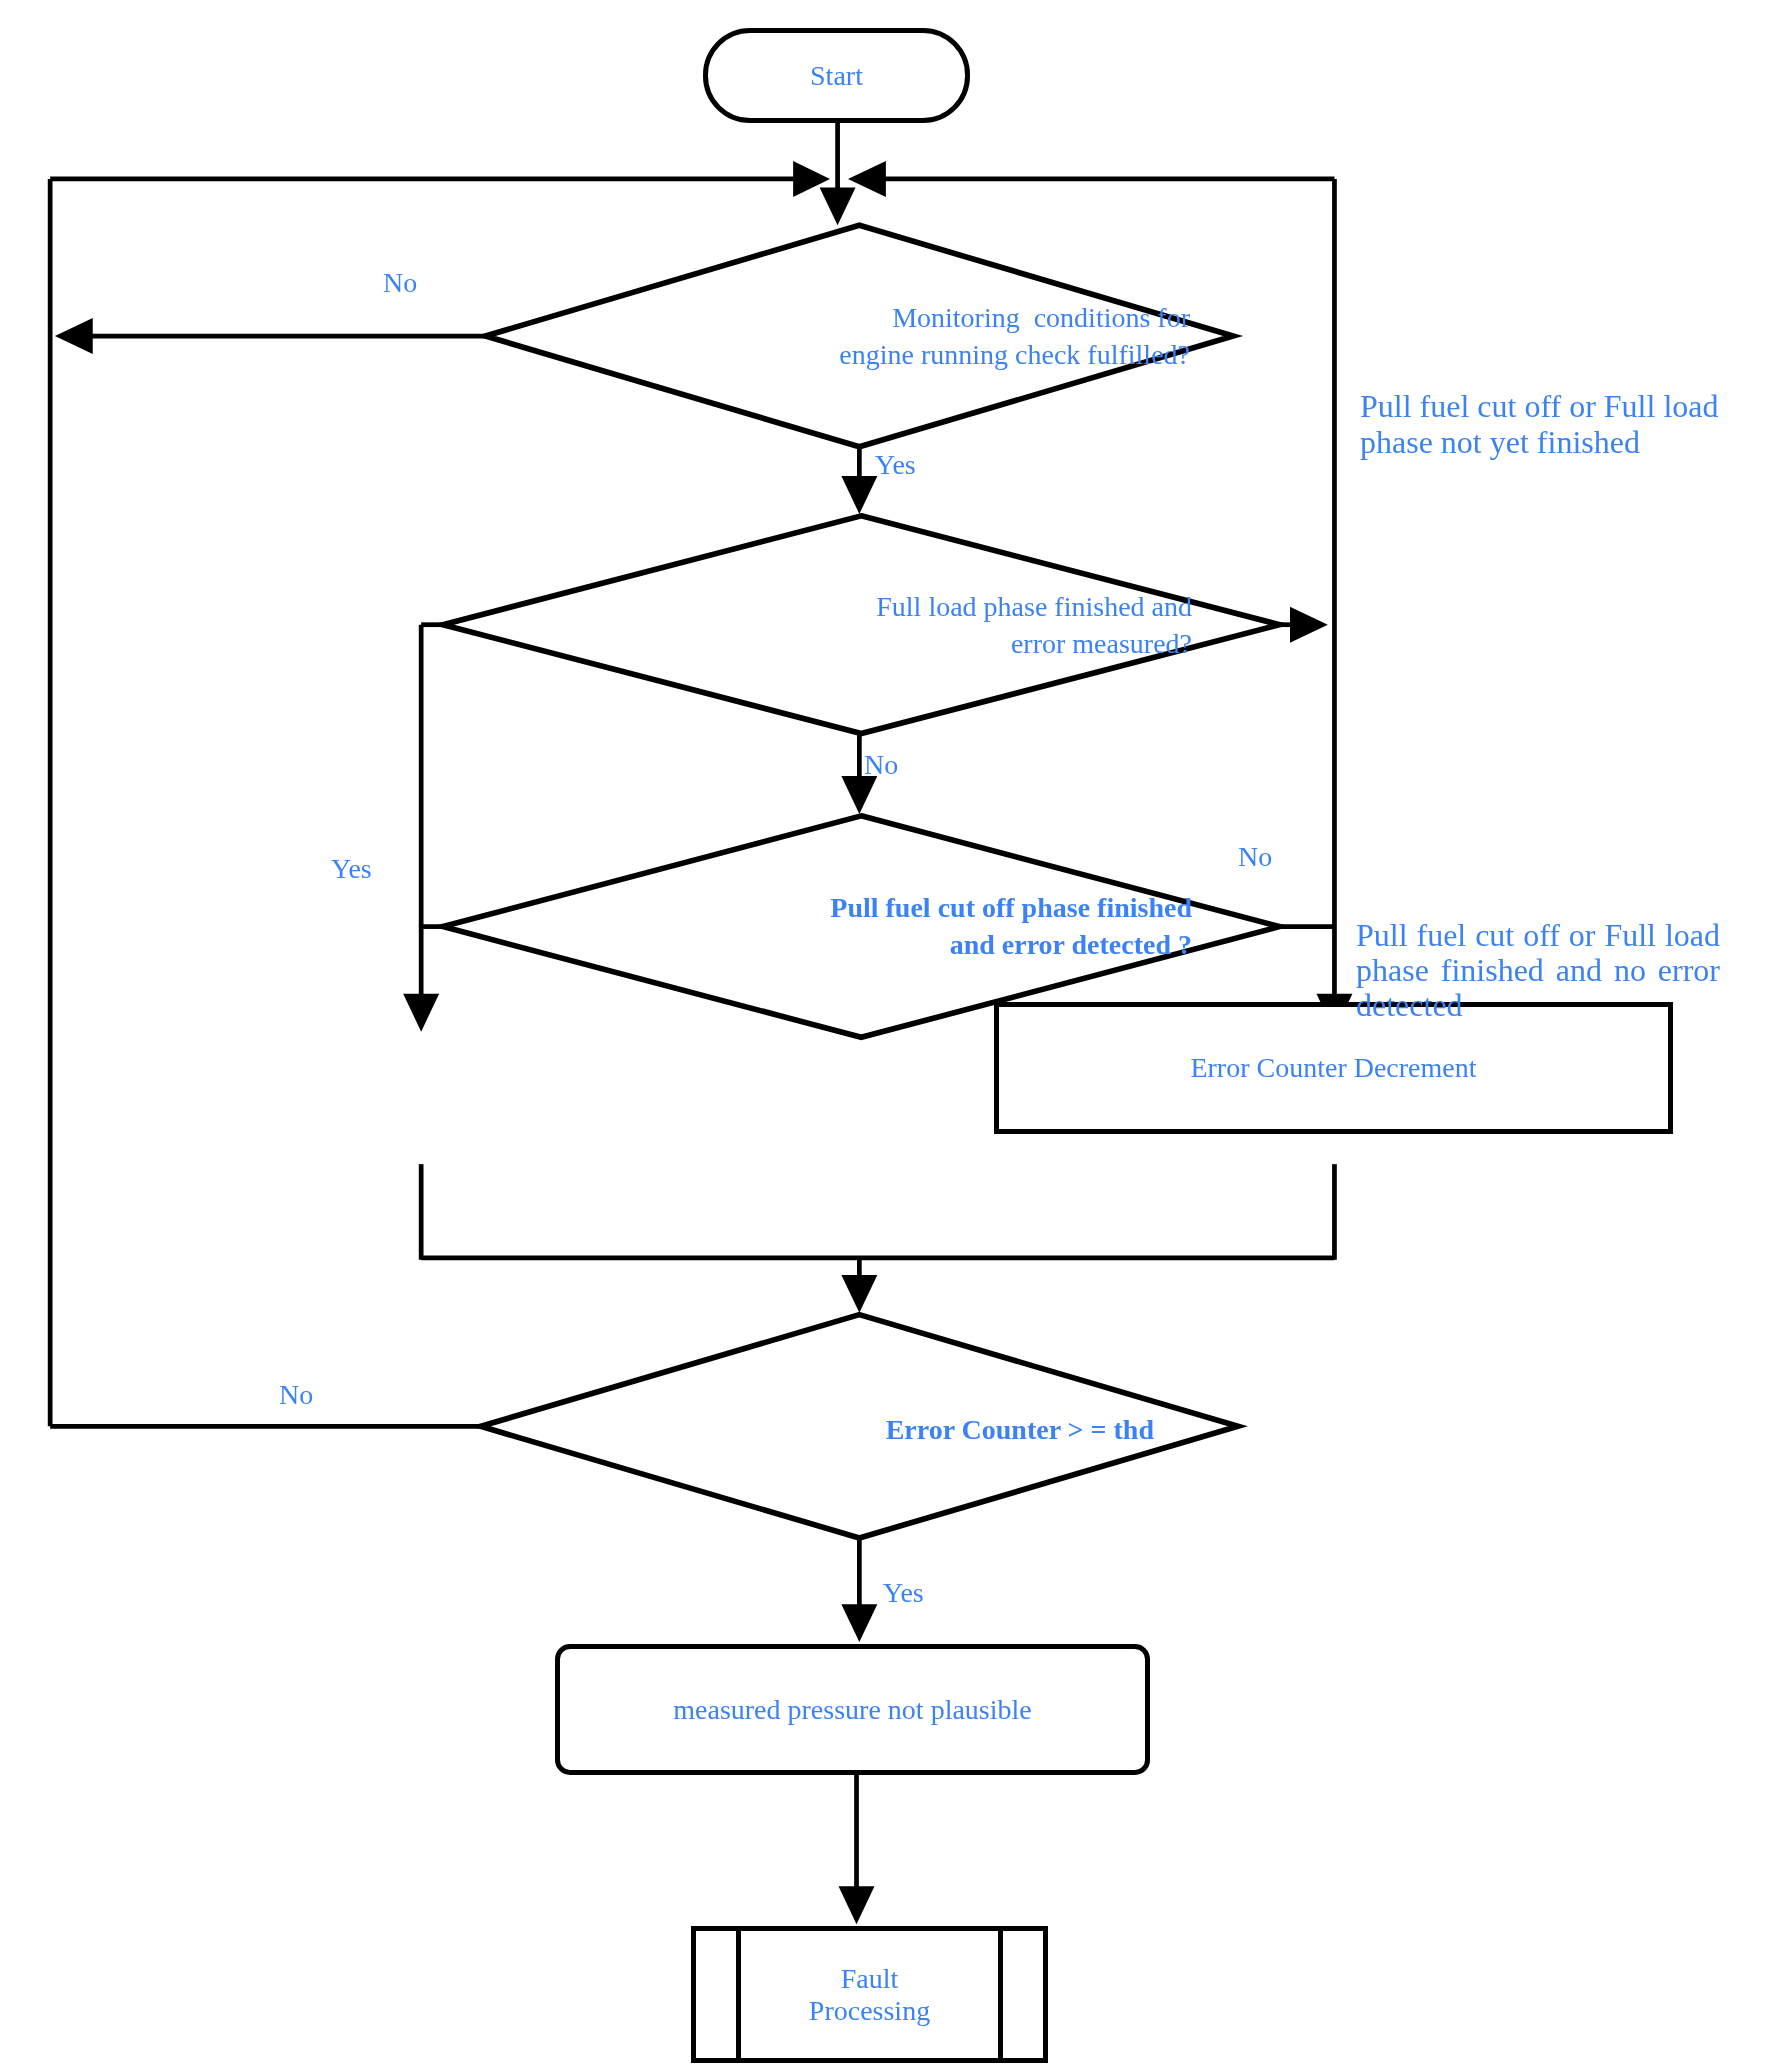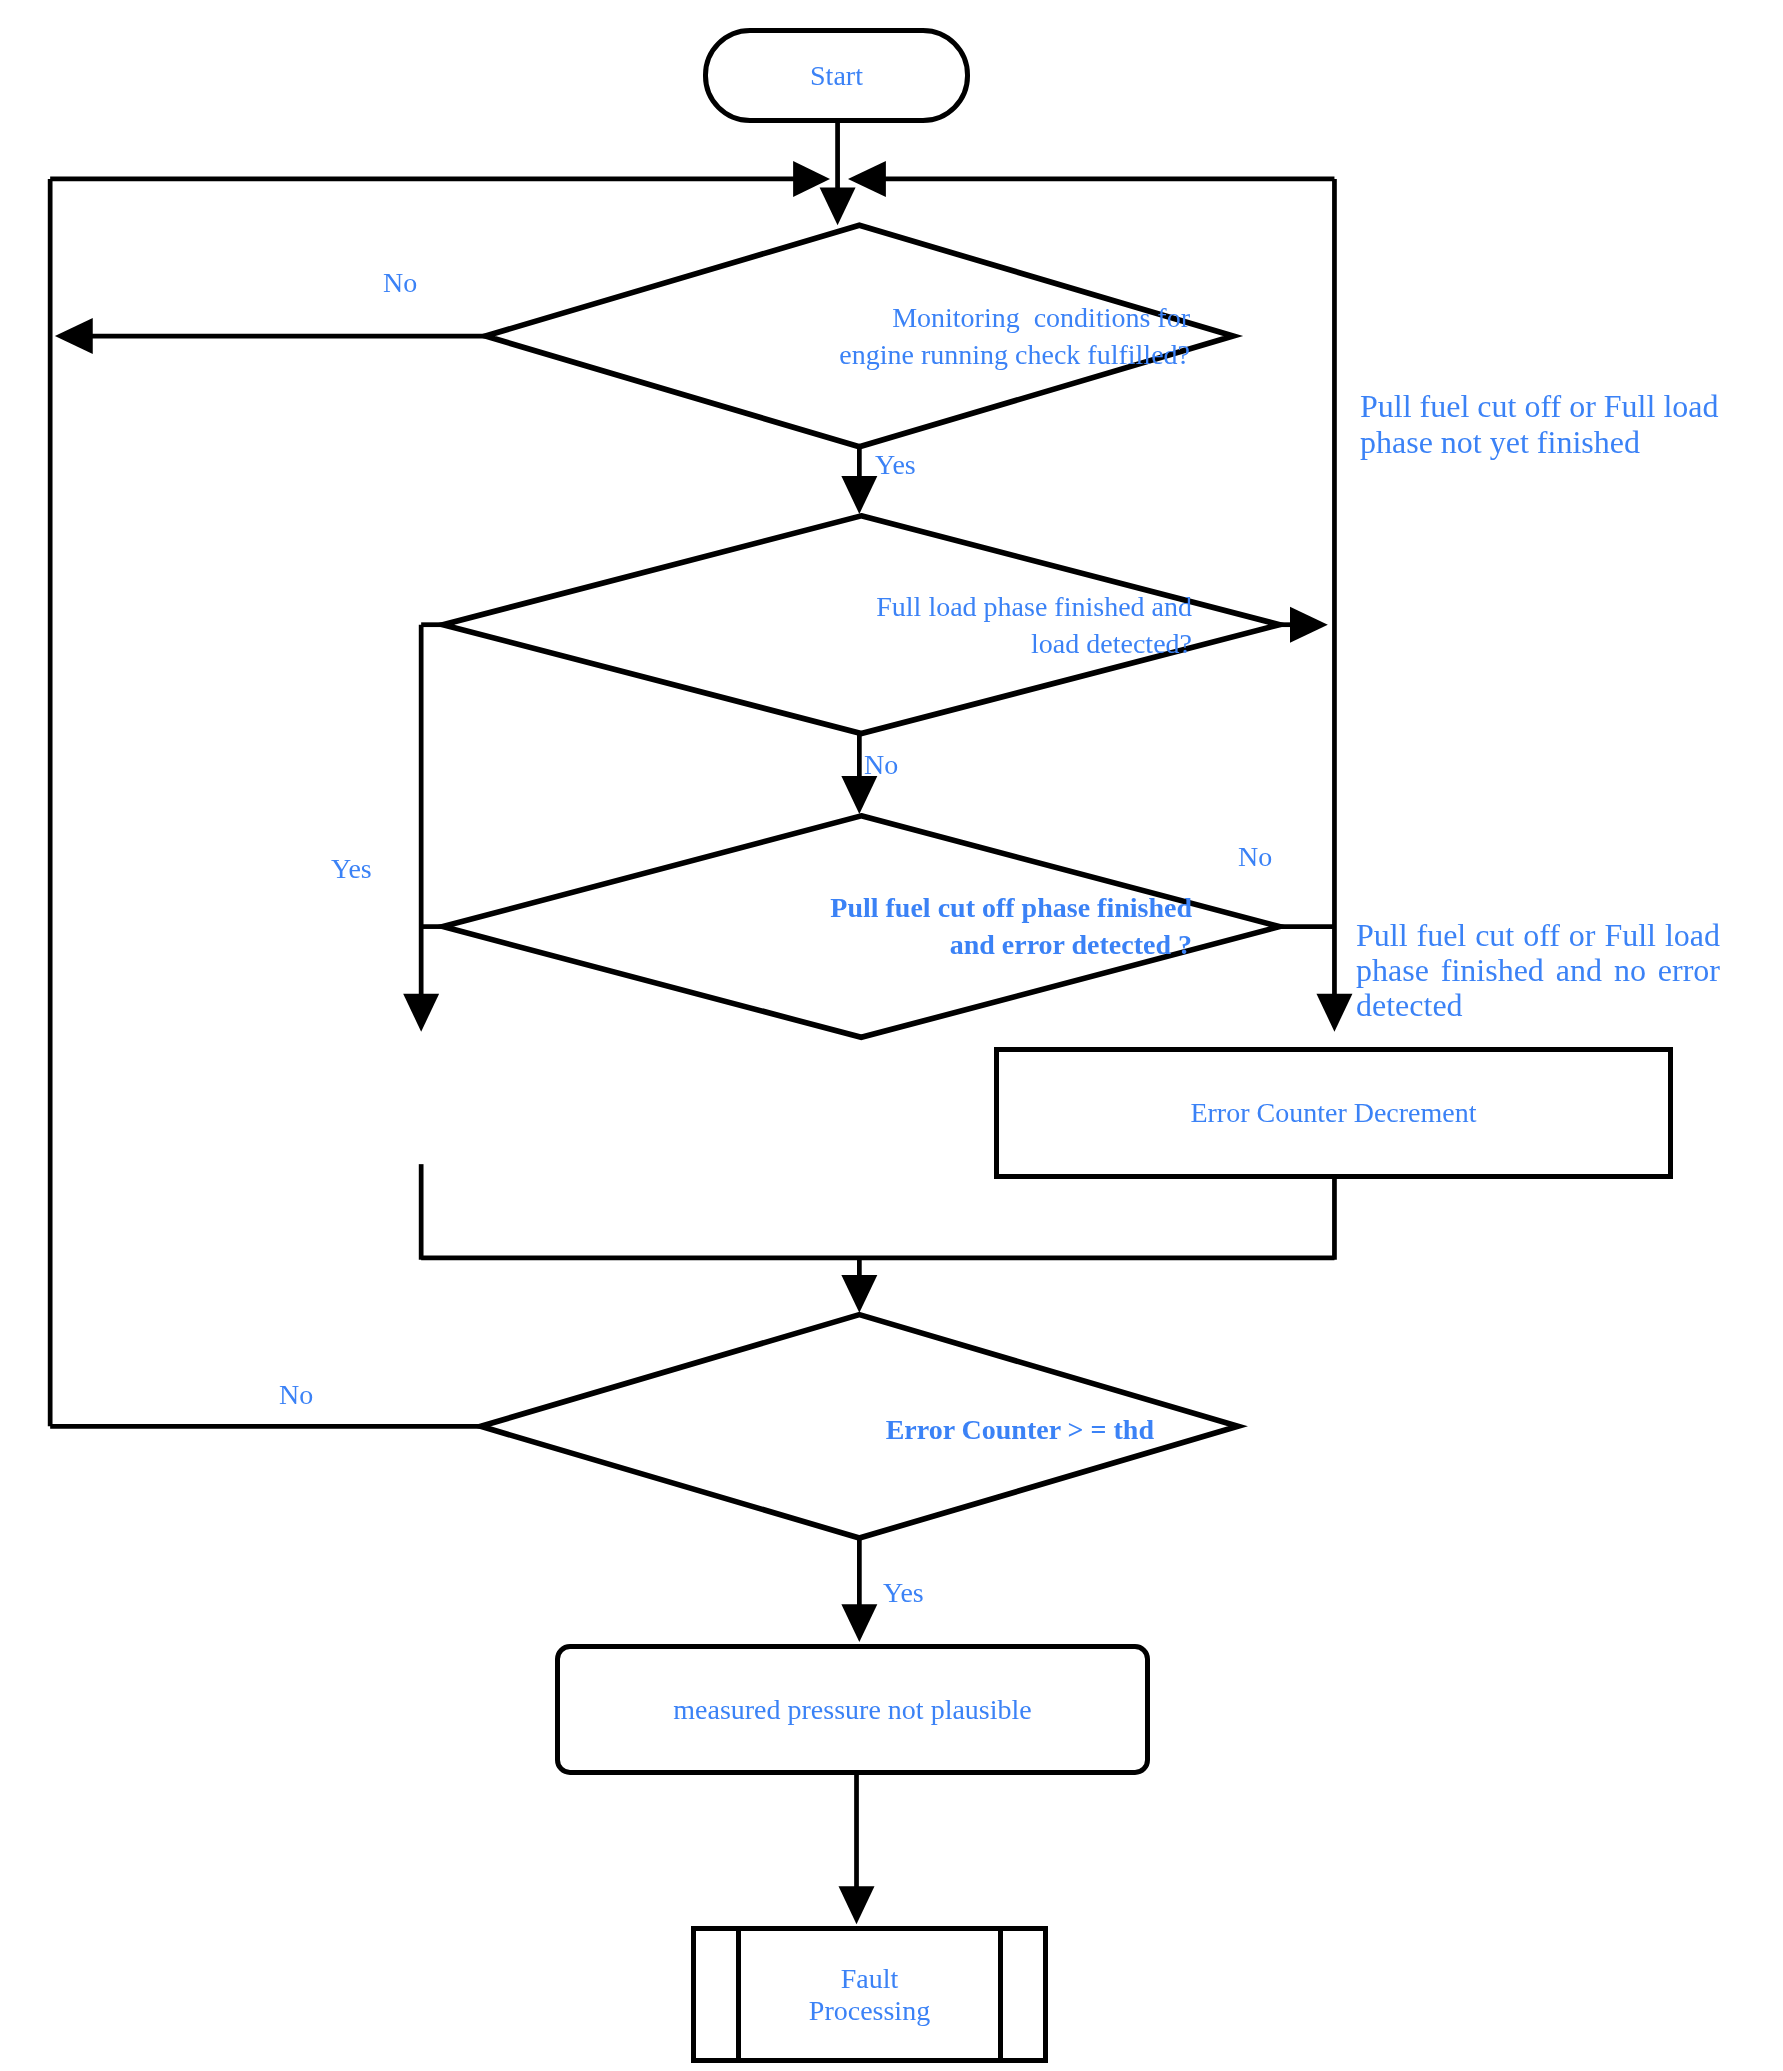--- a/index.html
+++ b/index.html
@@ -50,21 +50,21 @@
     position:absolute;
     left:703px;top:12.3px;width:267px;height:95px;
     box-sizing:border-box;
     border:5.7px solid #000;
     border-radius:47px;
     background:#fff;
     display:flex;align-items:center;justify-content:center;
     font-size:28px;
   }
   #increment-box{left:79px;top:1017px;width:683px;height:132px;}
-  #decrement-box{left:994px;top:1031px;width:679px;height:132px;}
+  #decrement-box{left:994px;top:986px;width:679px;height:132px;}
   #pressure-box{left:555px;top:1628px;width:595px;height:131px;border-radius:15px;}
   #fault-box{left:691px;top:1910px;width:357px;height:137px;}
   .inner-bar{
     position:absolute;top:0;bottom:0;width:4.7px;background:#000;
   }
   #fault-bar-left{left:40px;}
   #fault-bar-right{right:40px;}
   #d1-label{left:528px;top:283px;width:662px;}
   #d2-label{left:530px;top:572px;width:662px;}
   #d3-label{left:530px;top:873px;width:662px;font-weight:bold;}
@@ -126,21 +126,21 @@
     <polygon class="ah" points="886,1976 924,1976 905,2016"></polygon>
   </svg>
 
   <div id="start-node">
     <span>Start</span>
   </div>
 
   <div class="node-label" id="d1-label">Monitoring  conditions for
 engine running check fulfilled?</div>
   <div class="node-label" id="d2-label">Full load phase finished and
-load detected?</div>
+error measured?</div>
   <div class="node-label" id="d3-label">Pull fuel cut off phase finished
 and error detected ?</div>
   <div class="node-label" id="d4-label">Error Counter &gt; = thd</div>
 
   <div class="proc-box" id="decrement-box">
     <span>Error Counter Decrement</span>
   </div>
   <div class="proc-box" id="pressure-box">
     <span>measured pressure not plausible</span>
   </div>

